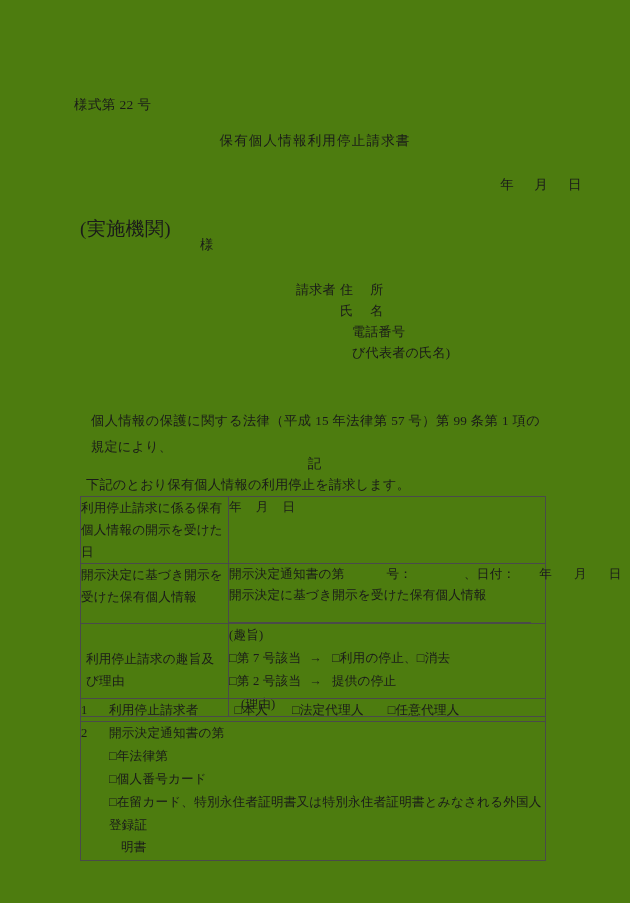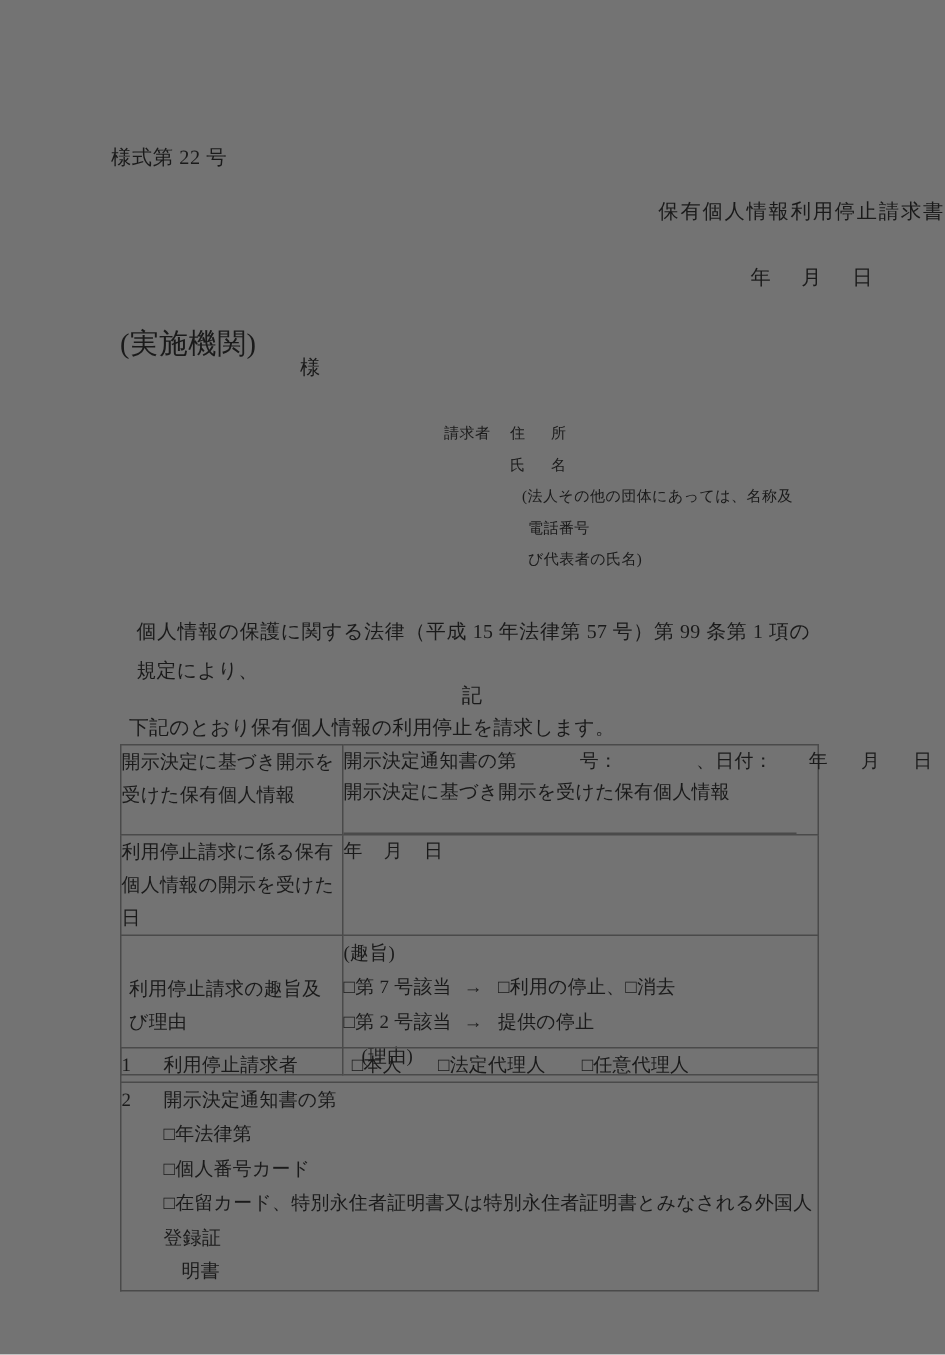--- a/index.html
+++ b/index.html
@@ -9,39 +9,39 @@
     background: #ffffff;
   }
   body {
     font-family: "Liberation Serif", "DejaVu Serif", serif;
     color: #1a1a1a;
   }
   .page {
     position: relative;
     width: 630px;
     height: 903px;
-    background: #737373;
+    background: #4d7c0f;
     overflow: hidden;
     box-sizing: border-box;
   }
   .abs { position: absolute; }
 
   
   .form-no {
     left: 74px;
     top: 96px;
     font-size: 13.5px;
     letter-spacing: 0.4px;
     white-space: nowrap;
   }
   .doc-title {
     left: 0;
     right: 0;
     top: 132px;
-    text-align: right;
+    text-align: center;
     font-size: 13.5px;
     letter-spacing: 1.2px;
   }
   .date-line {
     left: 0;
     right: 48px;
     top: 176px;
     text-align: right;
     font-size: 13.5px;
     letter-spacing: 0.4px;
@@ -61,21 +61,21 @@
     left: 200px;
     top: 236px;
     font-size: 13.5px;
     letter-spacing: 0.4px;
   }
 
   
   .requester {
     left: 296px;
     top: 279px;
-    font-size: 10px;
+    font-size: 13px;
     line-height: 21px;
     letter-spacing: 0.3px;
   }
   .requester .rline { white-space: nowrap; }
   .req-tag { display: inline-block; width: 44px; }
   .req-field { display: inline-block; }
   .req-field .sp { display: inline-block; width: 17px; }
   .req-indent { padding-left: 44px; }
   .req-indent2 { padding-left: 52px; }
   .req-indent3 { padding-left: 56px; }
@@ -188,50 +188,49 @@
   <div class="abs date-line">
     <span class="date-y">年</span><span class="date-m">月</span><span>日</span>
   </div>
 
   <div class="abs agency-label">(実施機関)</div>
   <div class="abs agency-honorific">様</div>
 
   <div class="abs requester">
     <div class="rline"><span class="req-tag">請求者</span><span class="req-field"><span>住</span><span class="sp"></span><span>所</span></span></div>
     <div class="rline req-indent"><span class="req-field"><span>氏</span><span class="sp"></span><span>名</span></span></div>
-    <div class="rline req-indent2">(法人その他の団体にあっては、名称及</div>
     <div class="rline req-indent3">電話番号</div>
     <div class="rline req-indent3">び代表者の氏名)</div>
   </div>
 
   <div class="abs legal">
     <p class="ind">個人情報の保護に関する法律（平成 15 年法律第 57 号）第 99 条第 1 項の規定により、</p>
     <p>下記のとおり保有個人情報の利用停止を請求します。</p>
   </div>
 
   <div class="abs ki">記</div>
 
   <table class="abs tbl tbl-main">
     <colgroup>
         <col class="c-label">
         <col>
       </colgroup>
     <tbody>
       <tr>
+        <td class="cell-pad row1-label">利用停止請求に係る保有個人情報の開示を受けた日</td>
+        <td class="row1-value">
+          <span>年</span><span class="sp1"></span><span>月</span><span class="sp1"></span><span>日</span>
+        </td>
+      </tr>
+      <tr>
         <td class="cell-pad row2-label">開示決定に基づき開示を受けた保有個人情報</td>
         <td class="cell-pad-r">
           <div class="row2-line1"><span>開示決定通知書の第</span><span class="g-no"></span><span>号：</span><span class="g-col"></span><span>、日付：</span><span class="g-d1"></span><span>年</span><span class="g-d2"></span><span>月</span><span class="g-d2"></span><span>日</span></div>
           <div>開示決定に基づき開示を受けた保有個人情報</div>
           <div class="inner-rule"></div>
-        </td>
-      </tr>
-      <tr>
-        <td class="cell-pad row1-label">利用停止請求に係る保有個人情報の開示を受けた日</td>
-        <td class="row1-value">
-          <span>年</span><span class="sp1"></span><span>月</span><span class="sp1"></span><span>日</span>
         </td>
       </tr>
       <tr>
         <td class="row3-label">
           <div class="lbl-inner">利用停止請求の趣旨及び理由</div>
         </td>
         <td class="cell-pad-r row3-body">
           <div>(趣旨)</div>
           <div><span class="cb">□</span><span>第 7 号該当</span><span class="arrow">→</span><span class="cb">□</span><span>利用の停止、</span><span class="cb">□</span><span>消去</span></div>
           <div><span class="cb">□</span><span>第 2 号該当</span><span class="arrow">→</span><span>提供の停止</span></div>

